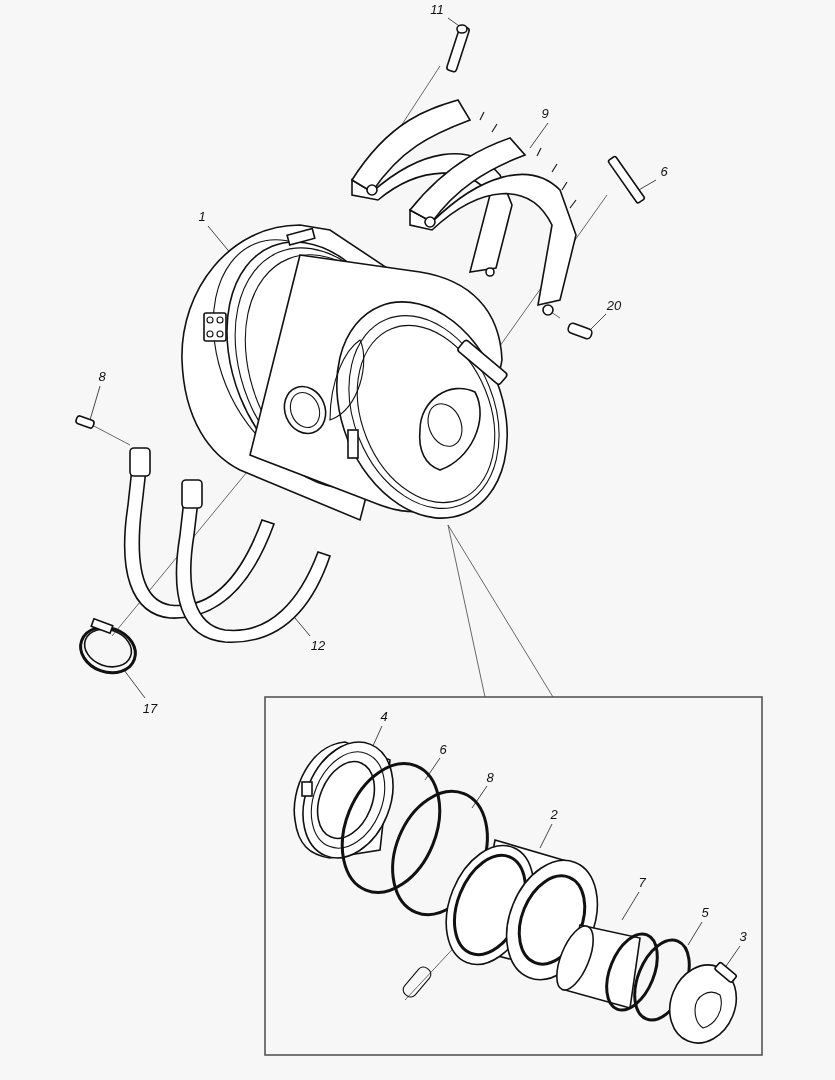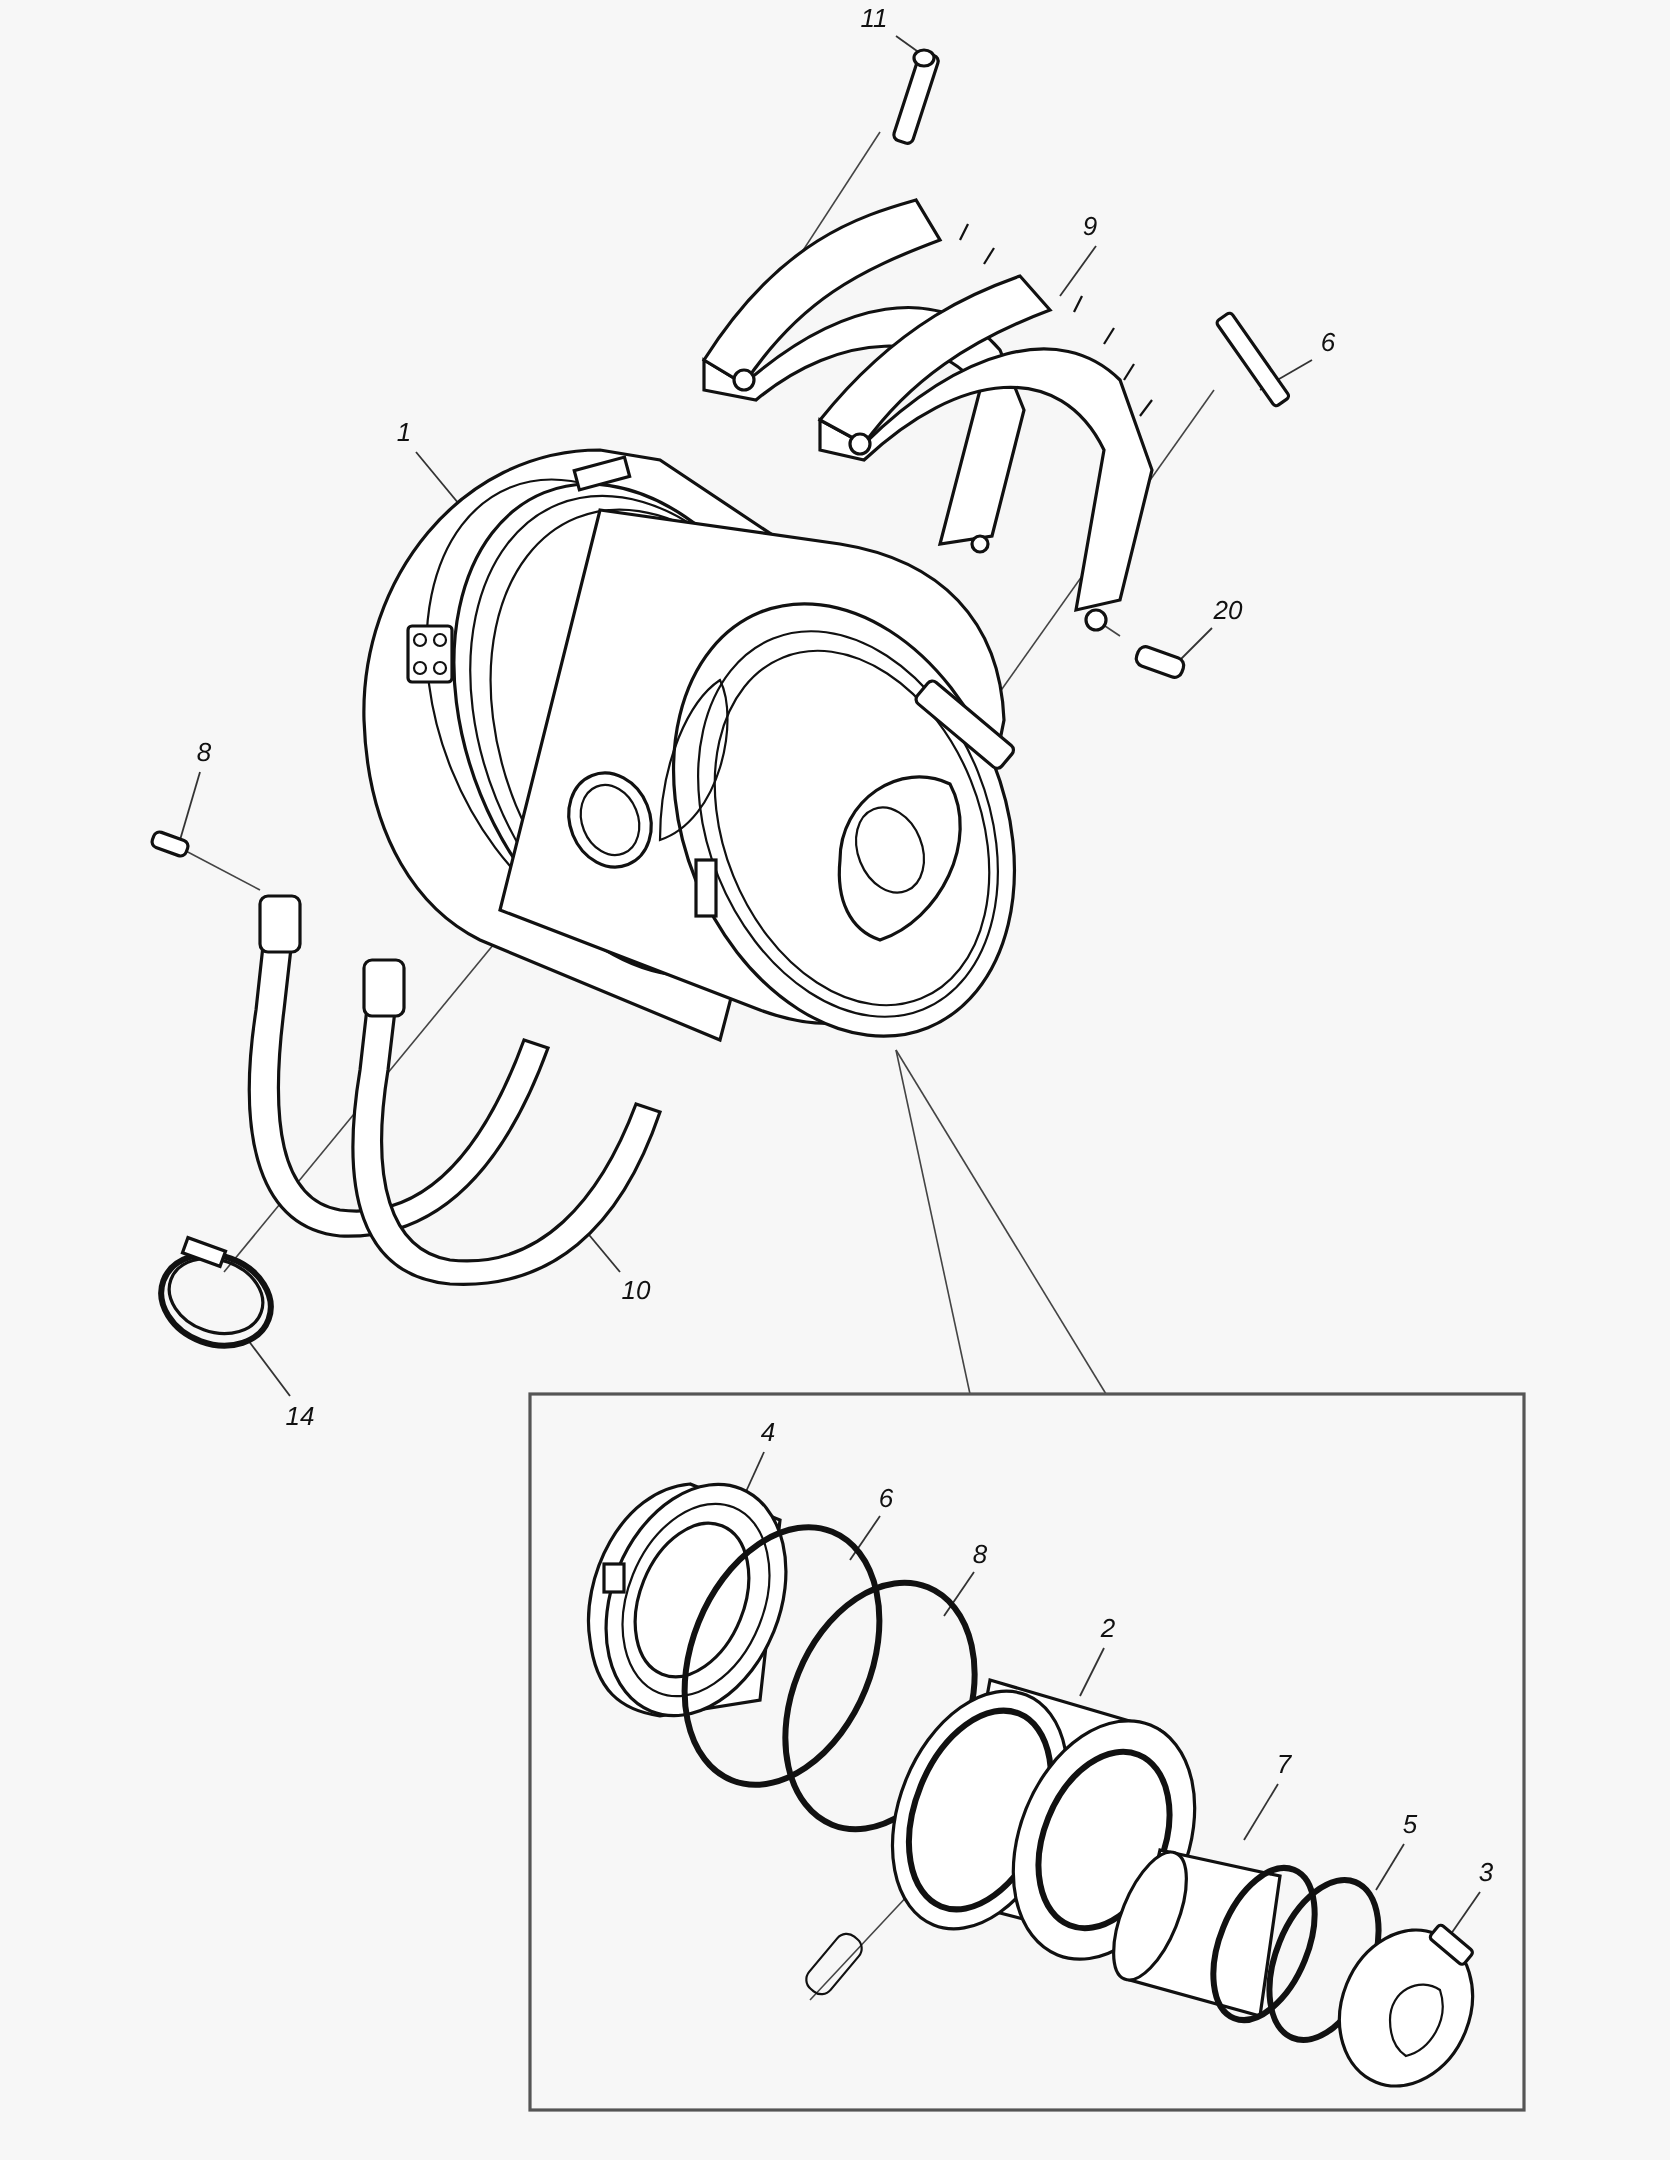--- a/index.html
+++ b/index.html
@@ -194,18 +194,18 @@
 
 <div class="label" style="left:202px;top:216px">1</div>
 <div class="label" style="left:554px;top:814px">2</div>
 <div class="label" style="left:743px;top:936px">3</div>
 <div class="label" style="left:384px;top:716px">4</div>
 <div class="label" style="left:705px;top:912px">5</div>
 <div class="label" style="left:443px;top:749px">6</div>
 <div class="label" style="left:642px;top:882px">7</div>
 <div class="label" style="left:490px;top:777px">8</div>
 <div class="label" style="left:545px;top:113px">9</div>
-<div class="label" style="left:318px;top:645px">10</div>
+<div class="label" style="left:318px;top:645px">12</div>
 <div class="label" style="left:437px;top:9px">11</div>
 <div class="label" style="left:614px;top:305px">20</div>
 <div class="label" style="left:102px;top:376px">8</div>
-<div class="label" style="left:150px;top:708px">14</div>
+<div class="label" style="left:150px;top:708px">17</div>
 <div class="label" style="left:664px;top:171px">6</div>
 
 </body></html>

